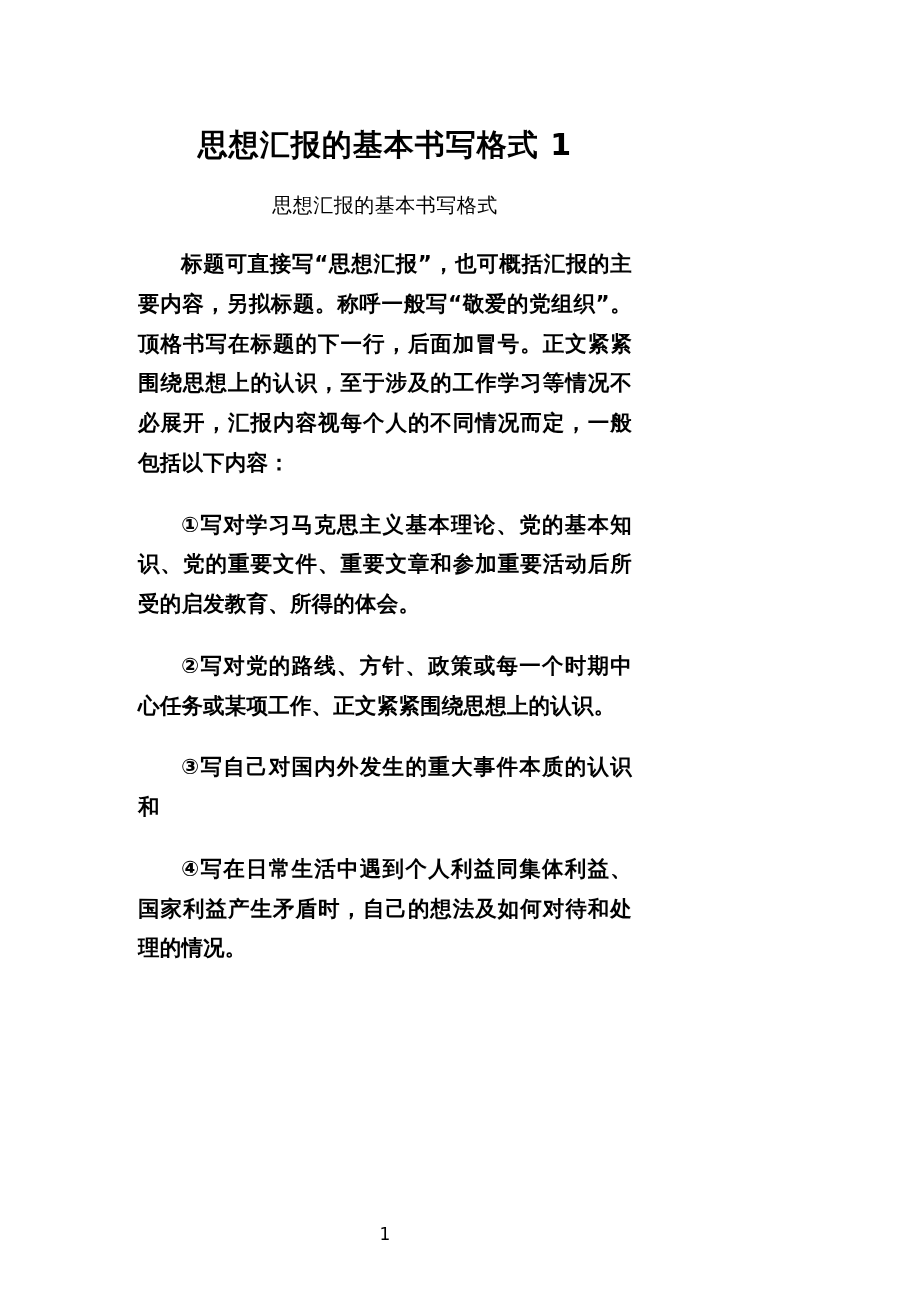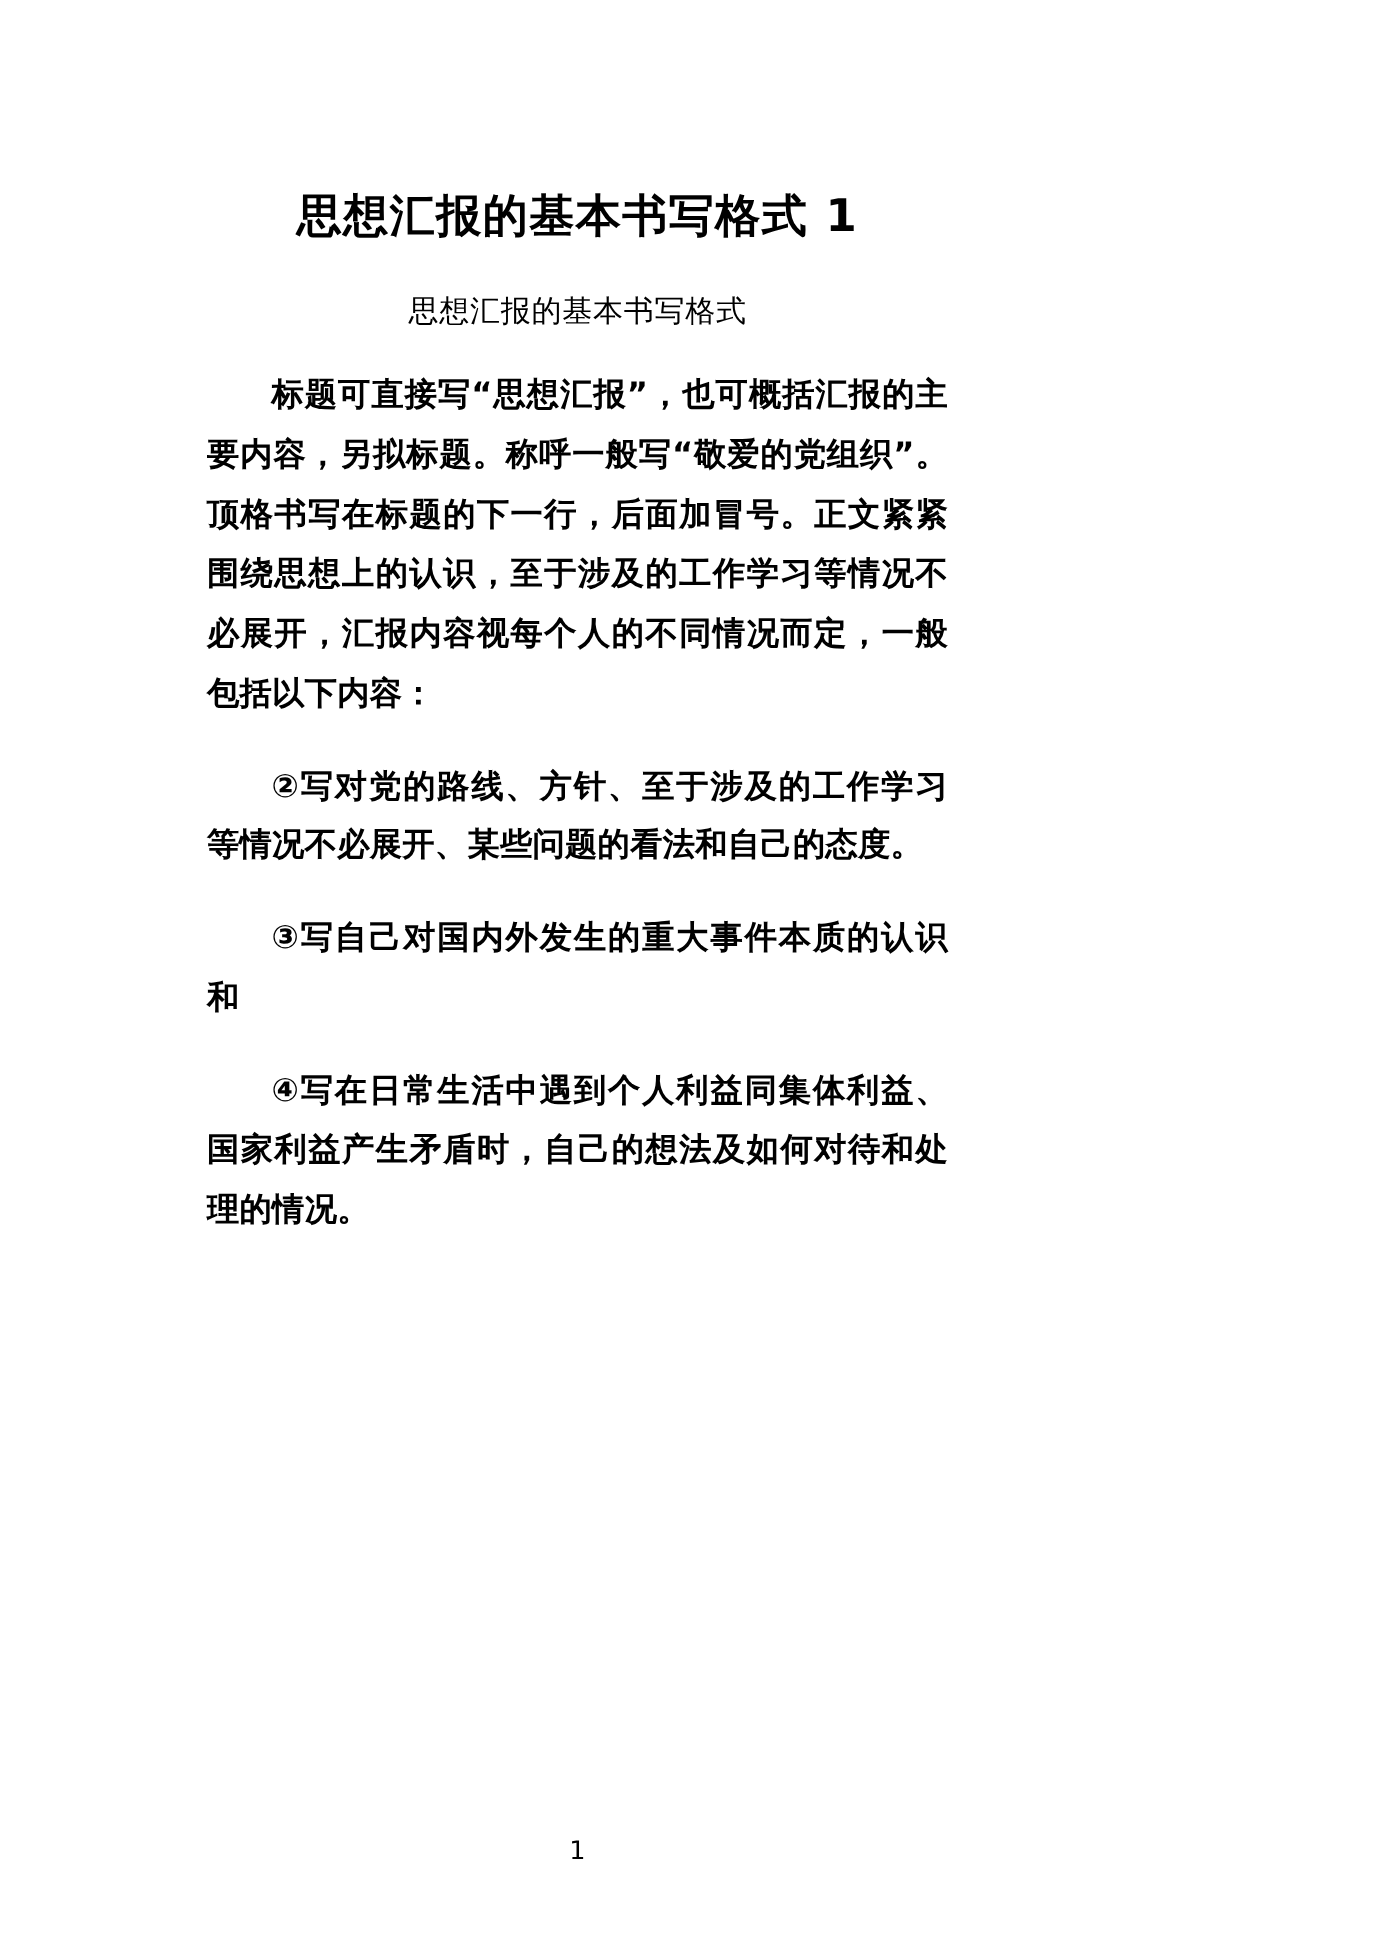--- a/index.html
+++ b/index.html
@@ -31,20 +31,21 @@
     letter-spacing: 1px;
     line-height: 1.4;
     margin: 24px 0 0 0;
   }
   .doc-subtitle {
     font-size: 20px;
     text-align: center;
     line-height: 1.5;
     margin: 26px 0 0 0;
     letter-spacing: 0.5px;
+    font-family: Liberation Mono, monospace;
   }
   .para {
     font-size: 21.5px;
     line-height: 1.85;
     text-align: justify;
     text-justify: inter-ideograph;
     margin: 22px 0 0 0;
     letter-spacing: 0.2px;
     font-weight: bold;
   }
@@ -72,22 +73,23 @@
 <body>
 
 <div class="page">
 
   <h1 class="doc-title">思想汇报的基本书写格式 1</h1>
 
   <div class="doc-subtitle">思想汇报的基本书写格式</div>
 
   <p class="para indent">标题可直接写“思想汇报”，也可概括汇报的主要内容，另拟标题。称呼一般写“敬爱的党组织”。顶格书写在标题的下一行，后面加冒号。正文紧紧围绕思想上的认识，至于涉及的工作学习等情况不必展开，汇报内容视每个人的不同情况而定，一般包括以下内容：</p>
 
+  <p class="para indent">①写对学习马克思主义基本理论、党的基本知识、党的重要文件、重要文章和参加重要活动后所受的启发教育、所得的体会。</p>
 
-  <p class="para indent">②写对党的路线、方针、至于涉及的工作学习等情况不必展开、某些问题的看法和自己的态度。</p>
+  <p class="para indent">②写对党的路线、方针、政策或每一个时期中心任务或某项工作、正文紧紧围绕思想上的认识。</p>
 
   <p class="para indent"><span>③写自己对国内外发生的重大事件本质的认识和</span></p>
 
   <p class="para indent">④写在日常生活中遇到个人利益同集体利益、国家利益产生矛盾时，自己的想法及如何对待和处理的情况。</p>
 
 
   <div class="page-number">1</div>
 </div>
 
 </body></html>

